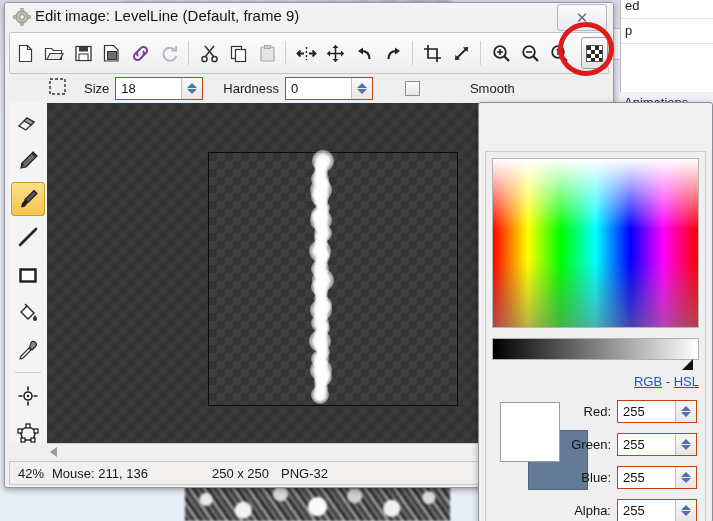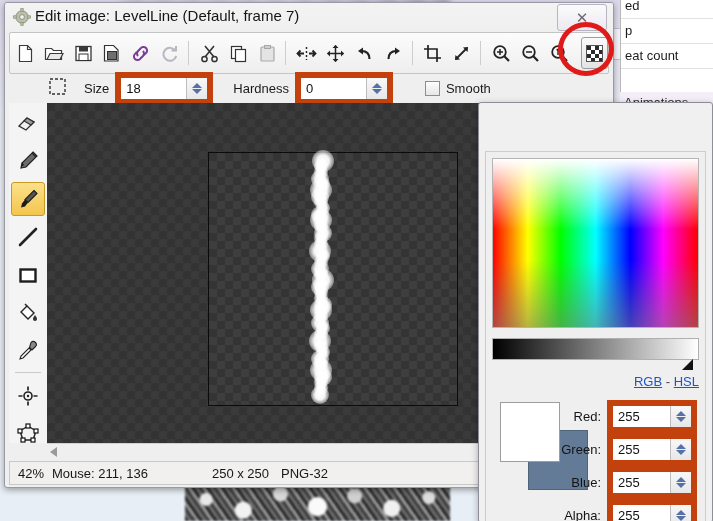--- a/index.html
+++ b/index.html
@@ -93,21 +93,21 @@
   }
   .tb-sep{width:1px;height:24px;background:#cdcdcd;margin:0 5px;}
   .tb-spacer{width:8px;}
 
   
   .optrow{
     position:absolute;left:4px;top:71px;width:598px;height:28px;
     display:flex;align-items:center;font-size:13px;color:#1a1a1a;
   }
   .opt-label{margin-right:6px;text-align:right;}
-  .spin-wrap{display:flex;align-items:stretch;height:21px;border:6px solid #c2410c;background:#fff;justify-content:flex-end;}
+  .spin-wrap{display:flex;align-items:stretch;height:21px;border:1px solid #c2410c;background:#fff;justify-content:flex-end;}
   .spin-input{width:60px;font-size:13px;color:#111;display:flex;align-items:center;padding-left:5px;background:#fff;}
   .spin-btns{width:20px;border-left:1px solid #bdbdbd;background:linear-gradient(180deg,#f8f8f8,#e7e7e7);
              display:flex;flex-direction:column;align-items:center;justify-content:center;}
   .tri-up{width:0;height:0;border-left:5px solid transparent;border-right:5px solid transparent;border-bottom:5px solid #5572a8;margin-bottom:1px;}
   .tri-dn{width:0;height:0;border-left:5px solid transparent;border-right:5px solid transparent;border-top:5px solid #5572a8;}
   .chk{width:13px;height:13px;border:1px solid #8d8d8d;background:linear-gradient(180deg,#fefefe,#e6e6e6);margin-right:6px;}
 
   
   .toolcol{
     position:absolute;left:4px;top:100px;width:38px;height:340px;
@@ -211,21 +211,20 @@
   <div class="bg-topstrip"></div>
   <div class="bg-purple"></div>
   <div class="bg-noise"></div>
 
   <div class="bg-leftbtn"></div>
   <div class="bg-redmark"></div>
 
   <div class="bg-menu">
     <div class="mi">ed</div>
     <div class="mi">p</div>
-    <div class="mi">eat count</div>
   </div>
   <div class="bg-menu-tail">Animations</div>
 </div>
 
 <div class="win">
 
   <div class="titlebar">
     <span class="title-icon">
       <svg width="18" height="18" viewBox="0 0 18 18">
         <g fill="#b9bfa8" stroke="#8e9480" stroke-width="1">
@@ -233,21 +232,21 @@
         </g>
         <circle cx="9" cy="9" r="2.4" fill="#f2f2ee" stroke="#8e9480" stroke-width="1"></circle>
         <g fill="#b9bfa8" stroke="#8e9480" stroke-width=".7">
           <rect x="7.8" y="0.4" width="2.4" height="3"></rect>
           <rect x="7.8" y="14.6" width="2.4" height="3"></rect>
           <rect x="0.4" y="7.8" width="3" height="2.4"></rect>
           <rect x="14.6" y="7.8" width="3" height="2.4"></rect>
         </g>
       </svg>
     </span>
-    <div class="title-text">Edit image: LevelLine (Default, frame 7)</div>
+    <div class="title-text">Edit image: LevelLine (Default, frame 9)</div>
     <div class="close-btn">✕</div>
   </div>
 
   <div class="toolbar">
 
     <div class="tb-btn">
       <svg width="19" height="19" viewBox="0 0 19 19">
           <path d="M3.5 1.5h8l4 4v12h-12z" fill="#fff" stroke="#3b3b3b" stroke-width="1.2"></path>
           <path d="M11.5 1.5v4h4" fill="none" stroke="#3b3b3b" stroke-width="1.2"></path>
         </svg>
@@ -409,21 +408,21 @@
       </div>
     </div>
     <div class="opt-label" style="margin-left:20px;">Hardness</div>
     <div class="spin-wrap">
       <div class="spin-input">0</div>
       <div class="spin-btns">
         <div class="tri-up"></div>
         <div class="tri-dn"></div>
       </div>
     </div>
-    <div style="display:flex;align-items:center;margin-left:32px;">
+    <div style="display:flex;align-items:center;margin-left:32px;gap:44px;">
       <div class="chk"></div>
       <span>Smooth</span>
     </div>
   </div>
 
   <div class="toolcol">
     <div class="tool">
       <svg width="22" height="22" viewBox="0 0 22 22">
           <path d="M2 14l8-8 7 4-8 8z" fill="#f0f0f0" stroke="#2c2c2c" stroke-width="1.3"></path>
           <path d="M10 6l7 4-3 3-7-4z" fill="#9a9a9a" stroke="#2c2c2c" stroke-width="1.1"></path>

